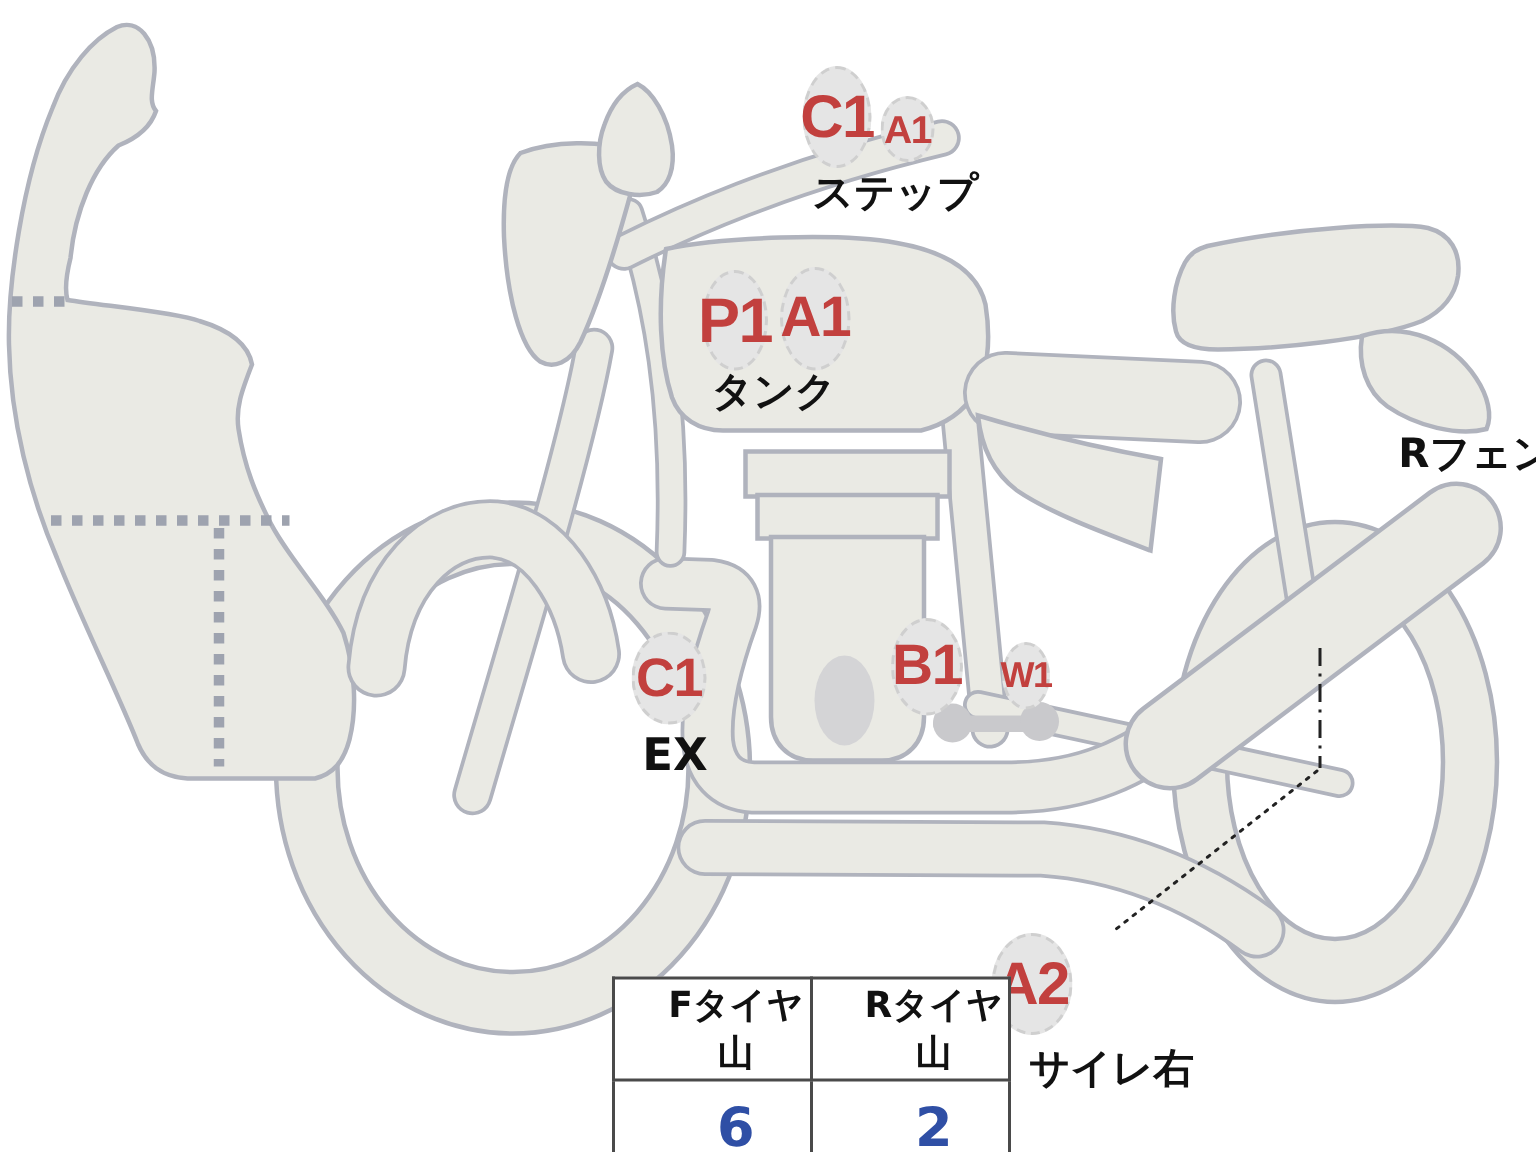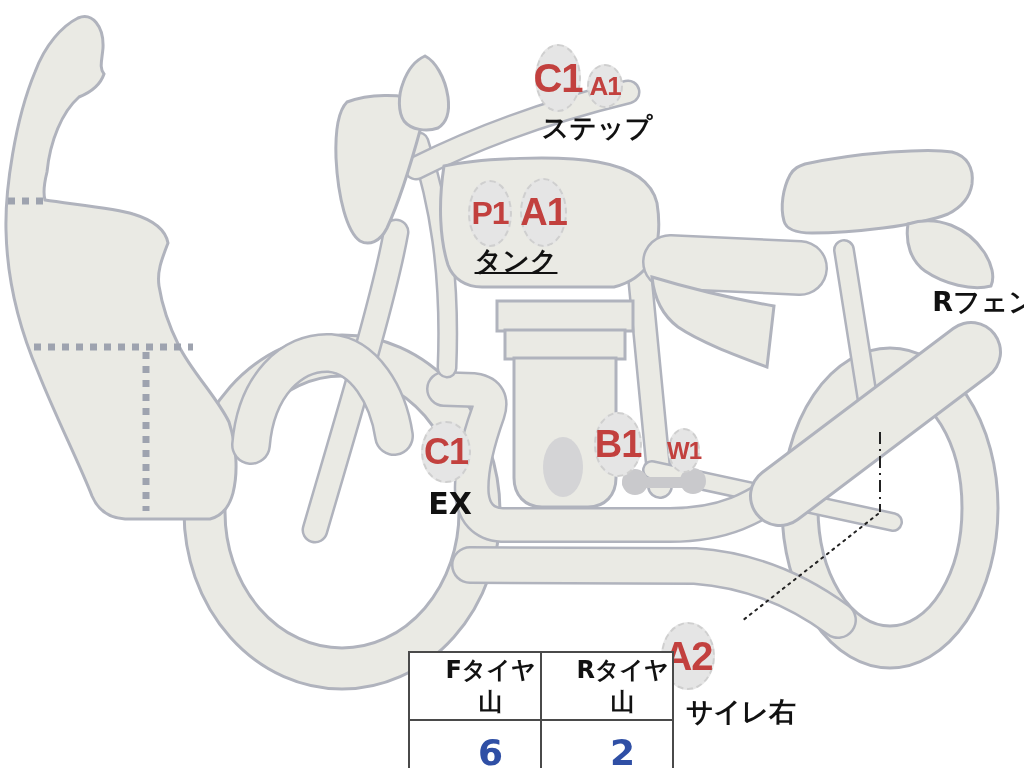--- a/index.html
+++ b/index.html
@@ -107,33 +107,33 @@
     <circle class="gray" cx="635" cy="482" r="13"></circle>
     <circle class="gray" cx="693" cy="481" r="13"></circle>
 
     <path class="leader" stroke-dasharray="12 5 2 5" d="M880,432 L880,512"></path>
     <path class="leader" stroke-dasharray="2 5" stroke-linecap="round" d="M878,514 L742,621"></path>
   </svg>
 
   <div class="badge" style="left:535px;top:44px;width:46px;height:68px;font-size:40px;">C1</div>
   <div class="badge" style="left:587px;top:64px;width:36px;height:44px;font-size:26px;">A1</div>
 
-  <div class="badge" style="left:468px;top:180px;width:44px;height:67px;font-size:32px;">P1</div>
+  <div class="badge" style="left:468px;top:180px;width:44px;height:67px;font-size:42px;">P1</div>
   <div class="badge" style="left:520px;top:178px;width:47px;height:69px;font-size:38px;">A1</div>
 
   <div class="badge" style="left:421px;top:421px;width:50px;height:62px;font-size:36px;">C1</div>
 
   <div class="badge" style="left:594px;top:412px;width:48px;height:65px;font-size:38px;">B1</div>
   <div class="badge" style="left:668px;top:428px;width:32px;height:45px;font-size:24px;">W1</div>
 
 
   <div class="badge" style="left:661px;top:622px;width:54px;height:68px;font-size:40px;">A2</div>
 
   <div class="part-label" style="left:597px;top:110px;">ステップ</div>
-  <div class="part-label" style="left:516px;top:243px;text-decoration:underline;">タンク</div>
+  <div class="part-label" style="left:516px;top:243px;">タンク</div>
   <div class="part-label" style="left:450px;top:486px;font-size:30px;">EX</div>
   <div class="part-label" style="left:950px;top:284px;margin-left:34px;">Rフェン</div>
   <div class="part-label" style="left:741px;top:694px;text-align:right;">サイレ右</div>
 
   <table id="tire-table">
     <tbody>
         <tr class="hdr">
       <td>Fタイヤ山</td>
       <td>Rタイヤ山</td>
     </tr>

